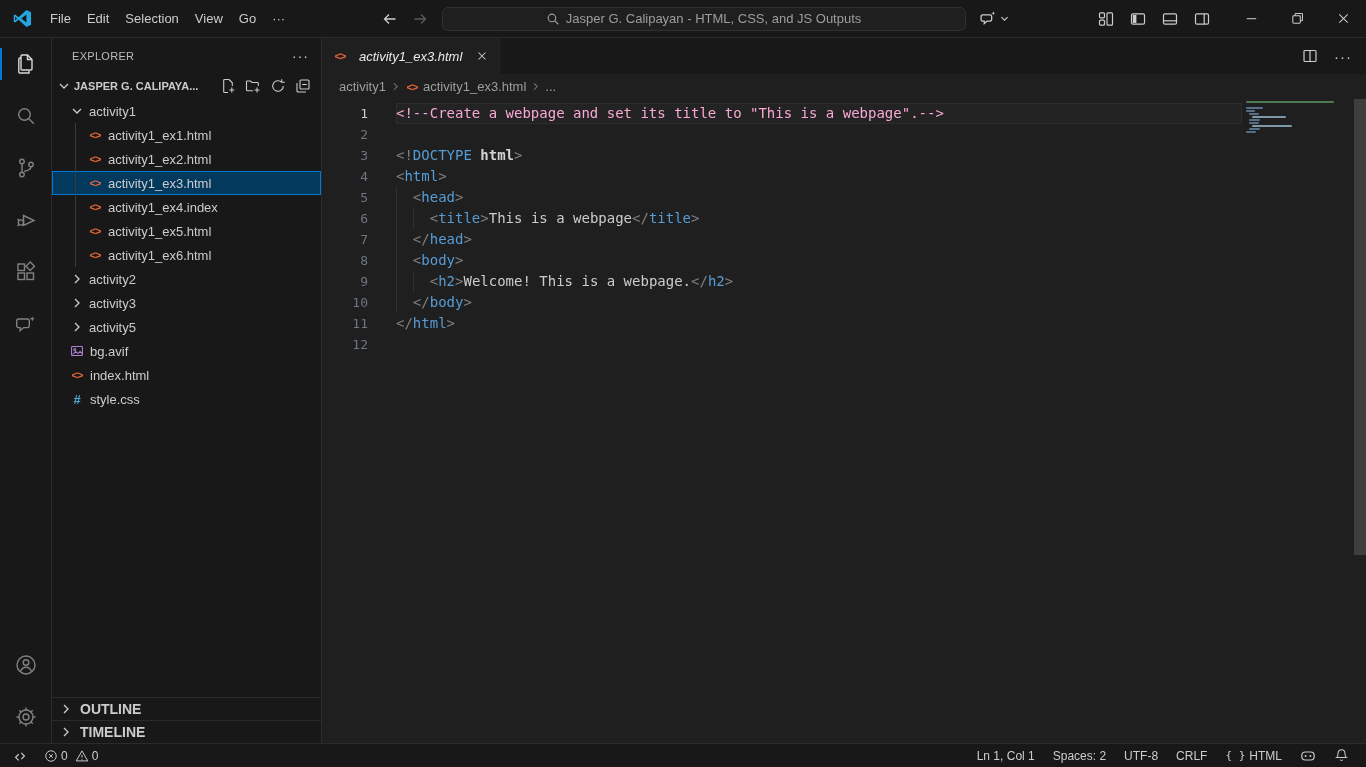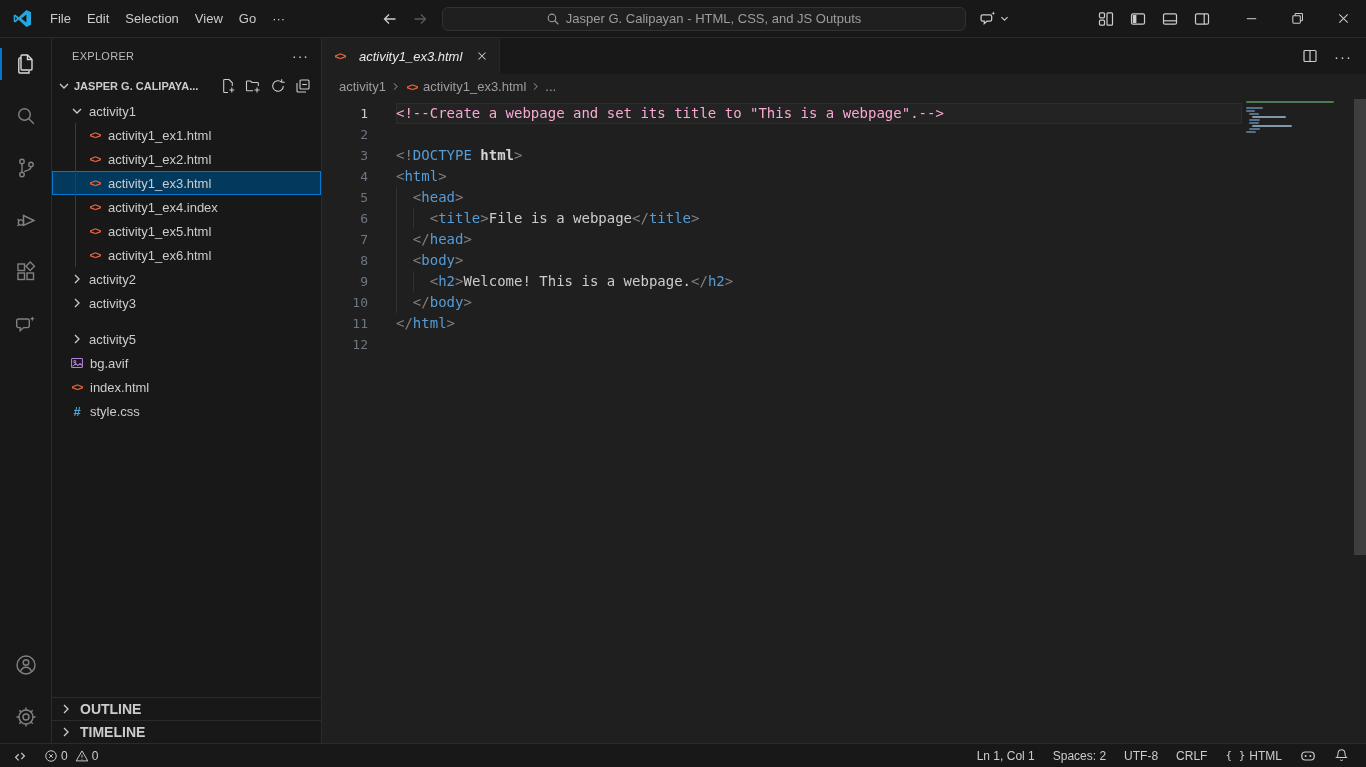--- a/index.html
+++ b/index.html
@@ -333,21 +333,21 @@
           <span>activity2</span>
         </div>
         <div class="tree-row" style="padding-left: 17px;">
           <span class="twisty">
             <svg width="16" height="16" viewBox="0 0 16 16" fill="none" stroke="currentColor" stroke-width="1.3">
               <path d="m6 4 4 4-4 4"></path>
             </svg>
           </span>
           <span>activity3</span>
         </div>
-        <div class="tree-row" style="padding-left: 17px; margin-top: 12px;">
+        <div class="tree-row" style="padding-left: 17px;">
           <span class="twisty">
             <svg width="16" height="16" viewBox="0 0 16 16" fill="none" stroke="currentColor" stroke-width="1.3">
               <path d="m6 4 4 4-4 4"></path>
             </svg>
           </span>
           <span>activity5</span>
         </div>
         <div class="tree-row" style="padding-left: 17px;">
           <span class="fic">
             <svg width="14" height="14" viewBox="0 0 16 16" fill="none" stroke="#b180d7" stroke-width="1.2">
@@ -453,21 +453,21 @@
         <div class="line">
           <span class="ln">4</span>
           <span class="lc"><span class="pu">&lt;</span><span class="tg">html</span><span class="pu">&gt;</span></span>
         </div>
         <div class="line">
           <span class="ln">5</span>
           <span class="lc"><span class="guide" style="left: 0ch;"></span><span class="tx">  </span><span class="pu">&lt;</span><span class="tg">head</span><span class="pu">&gt;</span></span>
         </div>
         <div class="line">
           <span class="ln">6</span>
-          <span class="lc"><span class="guide" style="left: 0ch;"></span><span class="guide" style="left: 2ch;"></span><span class="tx">    </span><span class="pu">&lt;</span><span class="tg">title</span><span class="pu">&gt;</span><span class="tx">File is a webpage</span><span class="pu">&lt;/</span><span class="tg">title</span><span class="pu">&gt;</span></span>
+          <span class="lc"><span class="guide" style="left: 0ch;"></span><span class="guide" style="left: 2ch;"></span><span class="tx">    </span><span class="pu">&lt;</span><span class="tg">title</span><span class="pu">&gt;</span><span class="tx">This is a webpage</span><span class="pu">&lt;/</span><span class="tg">title</span><span class="pu">&gt;</span></span>
         </div>
         <div class="line">
           <span class="ln">7</span>
           <span class="lc"><span class="guide" style="left: 0ch;"></span><span class="tx">  </span><span class="pu">&lt;/</span><span class="tg">head</span><span class="pu">&gt;</span></span>
         </div>
         <div class="line">
           <span class="ln">8</span>
           <span class="lc"><span class="guide" style="left: 0ch;"></span><span class="tx">  </span><span class="pu">&lt;</span><span class="tg">body</span><span class="pu">&gt;</span></span>
         </div>
         <div class="line">

